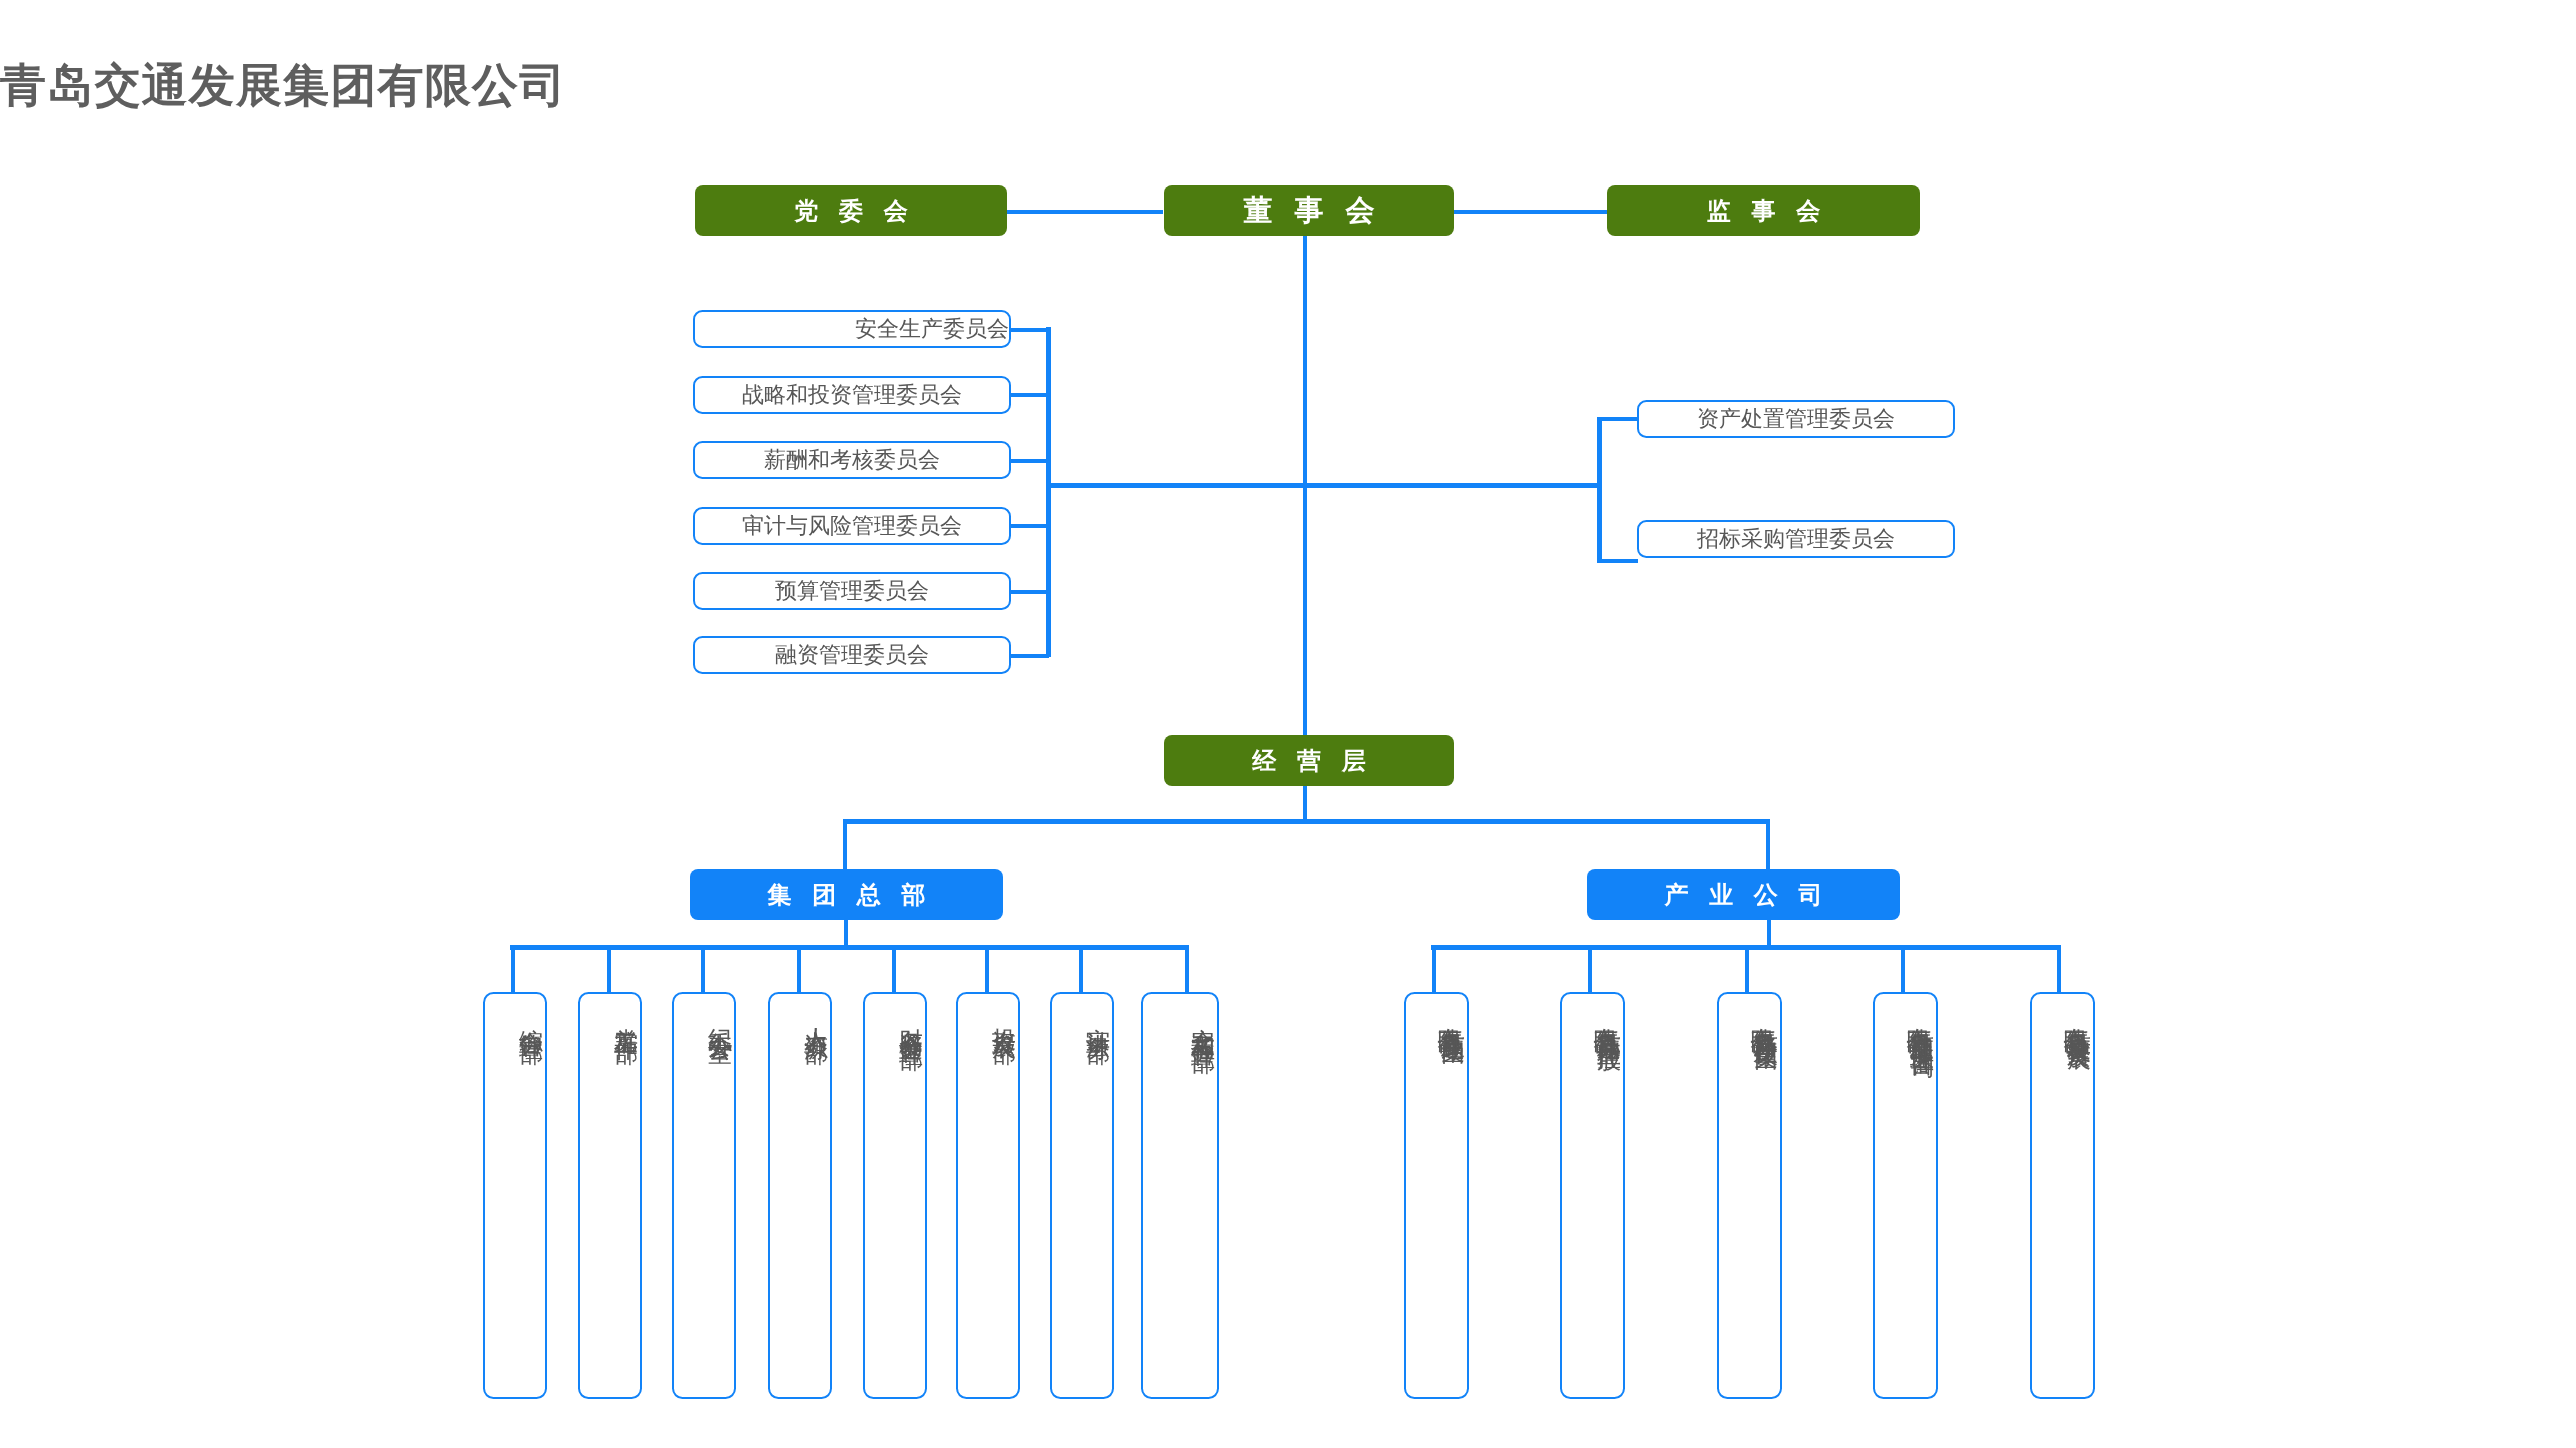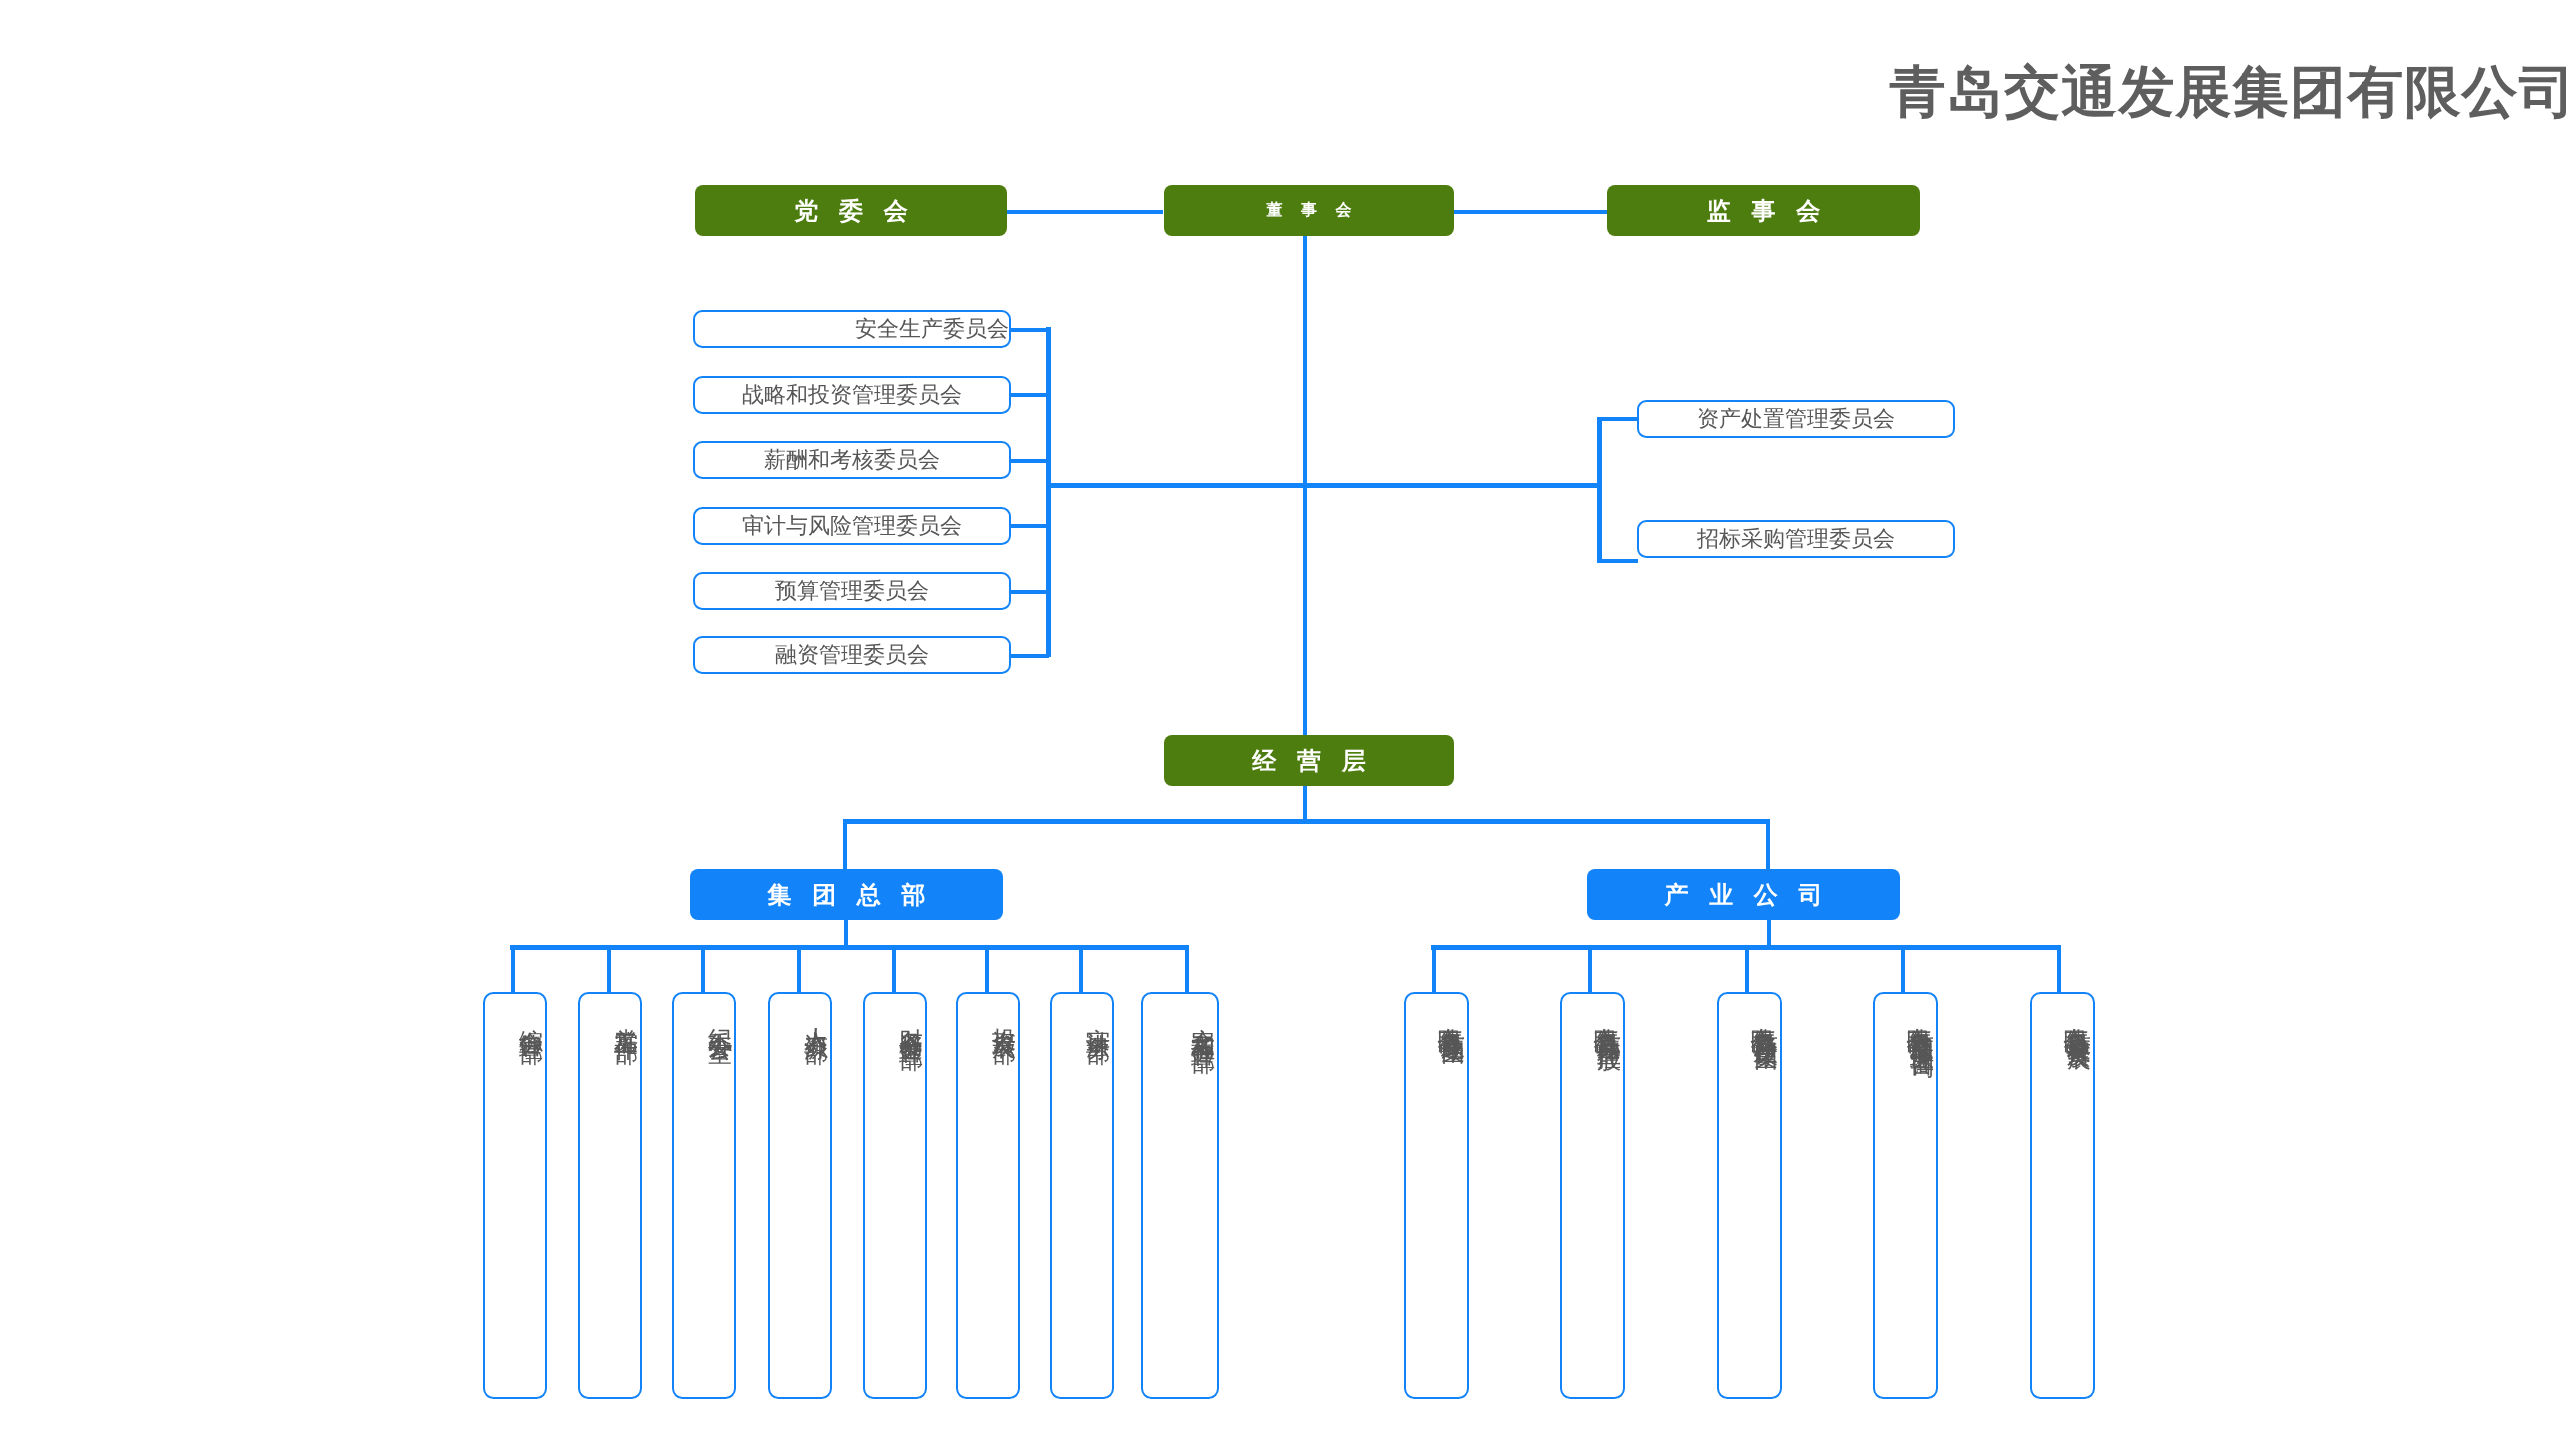--- a/index.html
+++ b/index.html
@@ -8,22 +8,22 @@
     background: #ffffff;
     font-family: "Liberation Sans", "DejaVu Sans", sans-serif;
     overflow: hidden;
   }
   #canvas { position: relative; width: 2576px; height: 1449px; }
 
   
   .title {
     position: absolute;
     left: 0; top: 55px; width: 2576px;
-    text-align: right;
-    font-size: 56px;
+    text-align: left;
+    font-size: 46px;
     font-weight: bold;
     color: #5e5e5e;
     letter-spacing: 1.2px;
     white-space: nowrap;
   }
 
   
   .ln { position: absolute; background: #1283f8; }
 
   
@@ -89,21 +89,21 @@
   <div class="ln" style="left:1007px; top:210px; width:156px; height:4px;"></div>
 
   <div class="ln" style="left:1453px; top:210px; width:154px; height:4px;"></div>
 
   <div class="ln" style="left:1303px; top:235px; width:4px; height:500px;"></div>
 
   <div class="solid dark" style="left:695px; top:185px; width:312px; height:51px; font-size:24px;">
     <span>党 委 会</span>
   </div>
 
-  <div class="solid dark" style="left:1164px; top:185px; width:290px; height:51px; font-size:16px;">
+  <div class="solid dark" style="left:1164px; top:185px; width:290px; height:51px; font-size:29px;">
     <span>董 事 会</span>
   </div>
 
   <div class="solid dark" style="left:1607px; top:185px; width:313px; height:51px; font-size:24px;">
     <span>监 事 会</span>
   </div>
 
   <div class="ln" style="left:1046px; top:483px; width:260px; height:4.6px;"></div>
   <div class="ln" style="left:1305px; top:483px; width:296px; height:4.6px;"></div>
 

